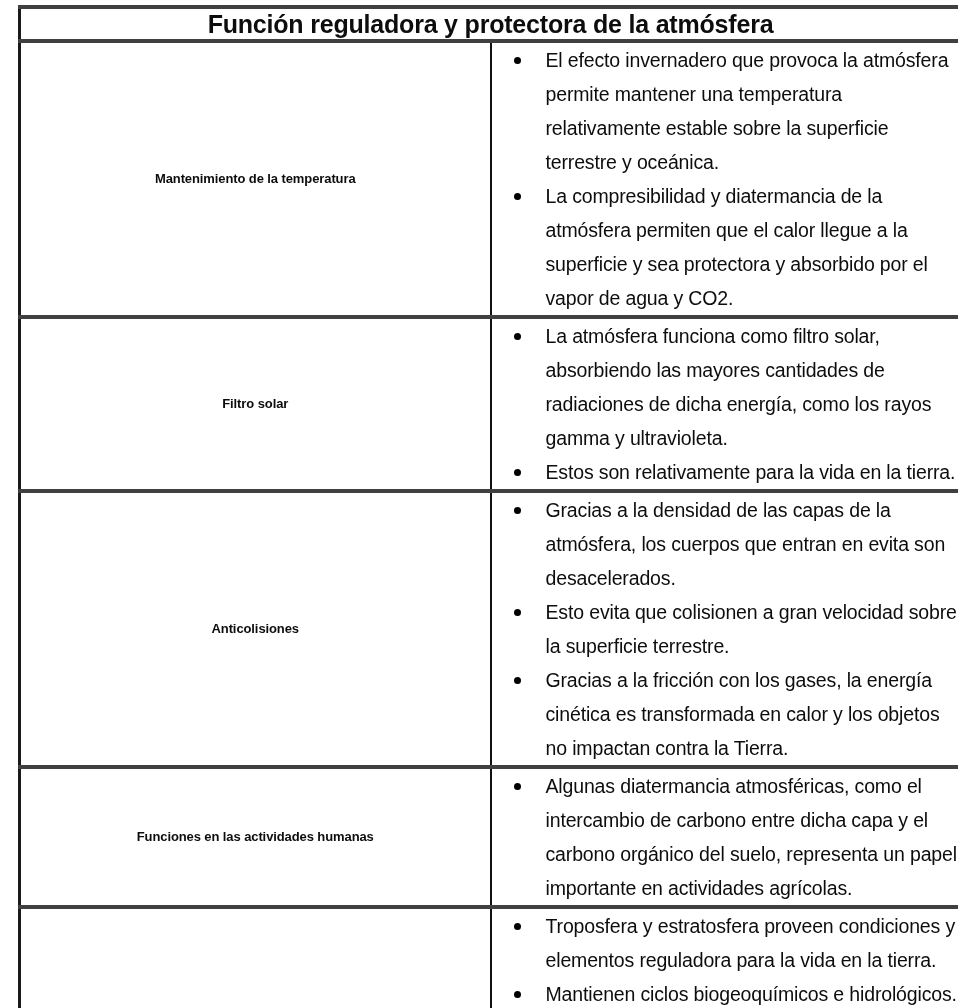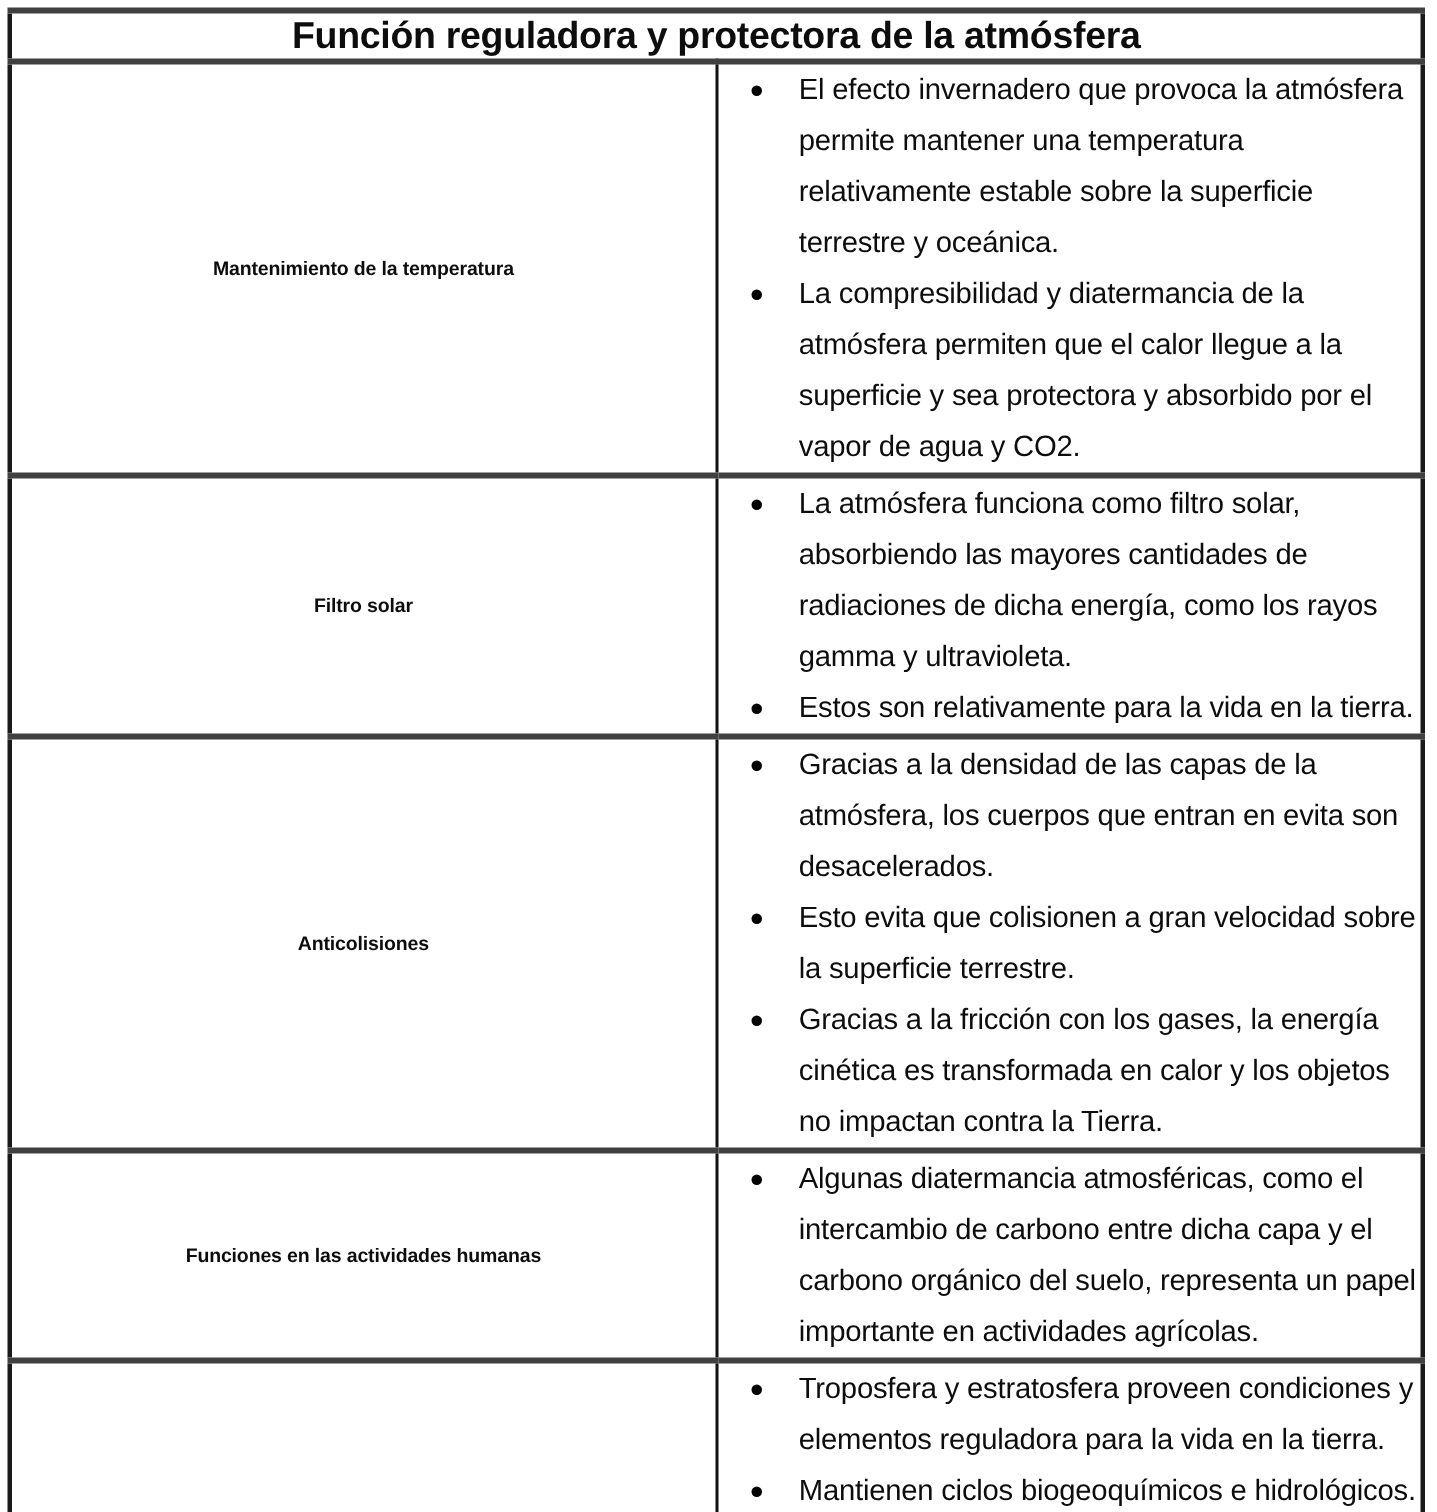--- a/index.html
+++ b/index.html
@@ -14,21 +14,21 @@
     font-family: "Liberation Sans", sans-serif;
     color: #000000;
     position: relative;
     overflow: hidden;
   }
 
   .page {
     position: relative;
     width: 896px;
     height: 1008px;
-    padding: 5px 8px 0 5px;
+    padding: 5px 8px 0 18px;
   }
 
   table.fact-table {
     width: 945px;
     border-collapse: collapse;
     table-layout: fixed;
     border-top: 4px solid #404040;
     border-bottom: 3px solid #1a1a1a;
     border-left: 3px solid #1a1a1a;
     border-right: 3px solid #1a1a1a;

